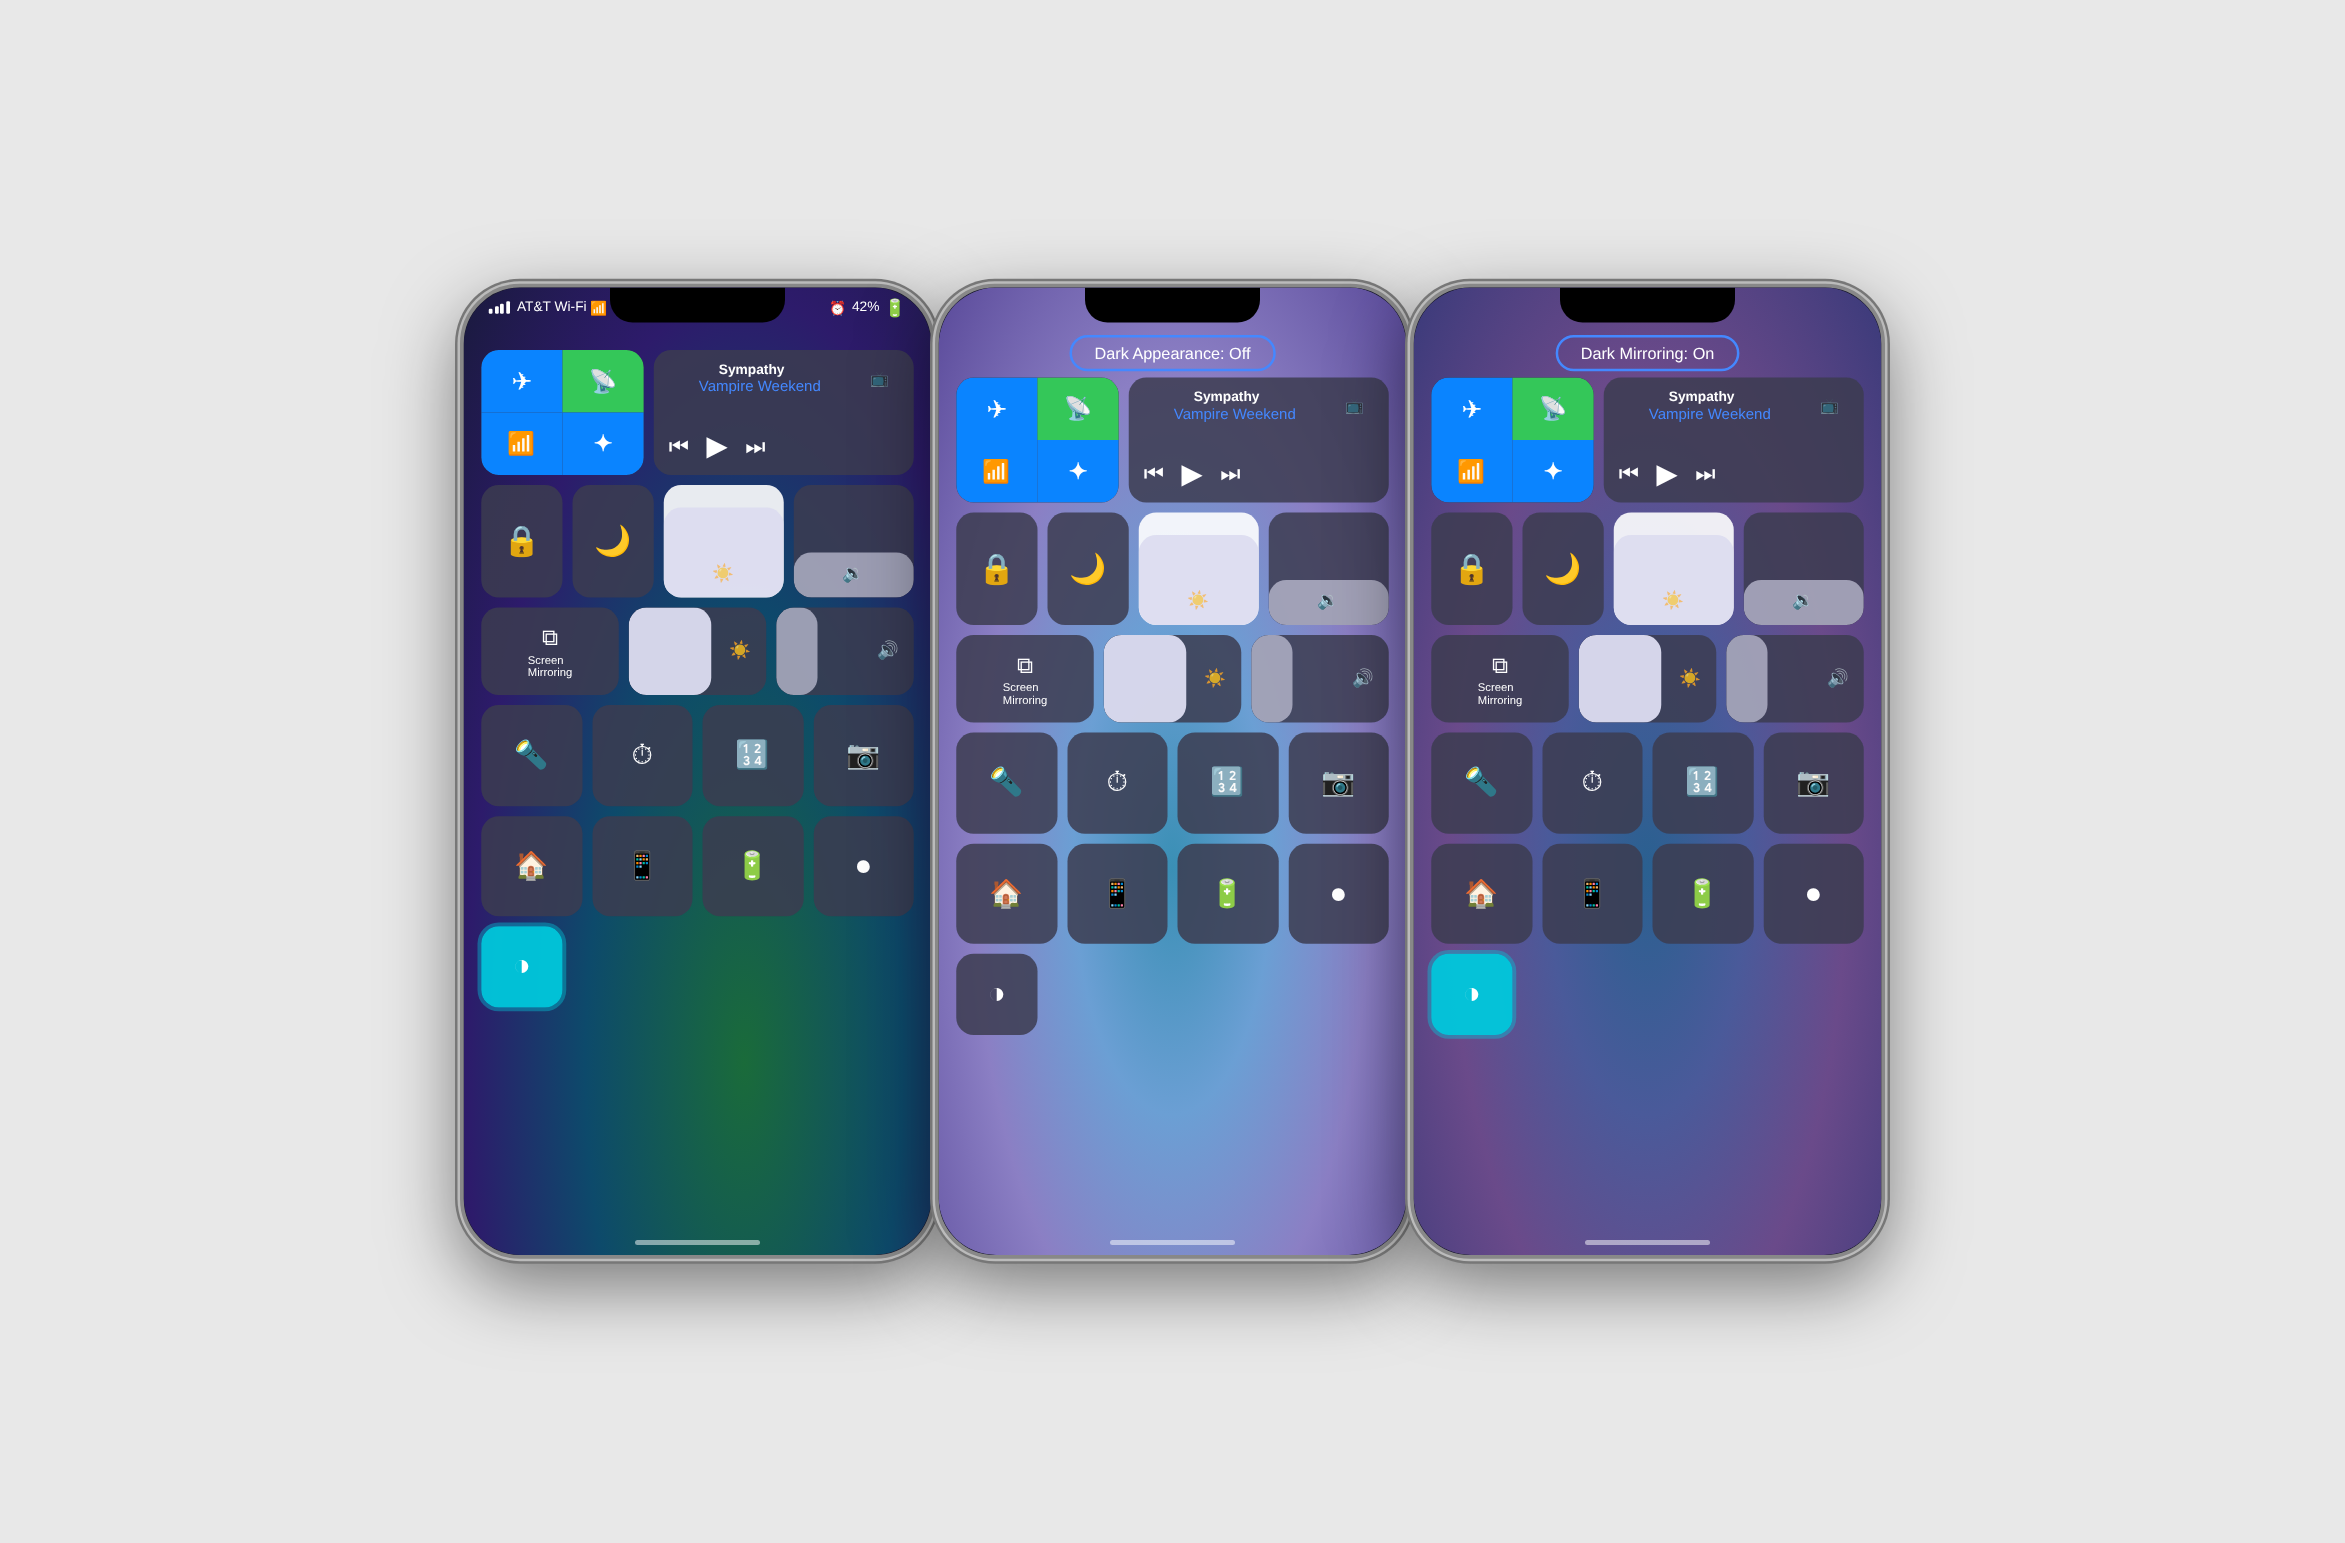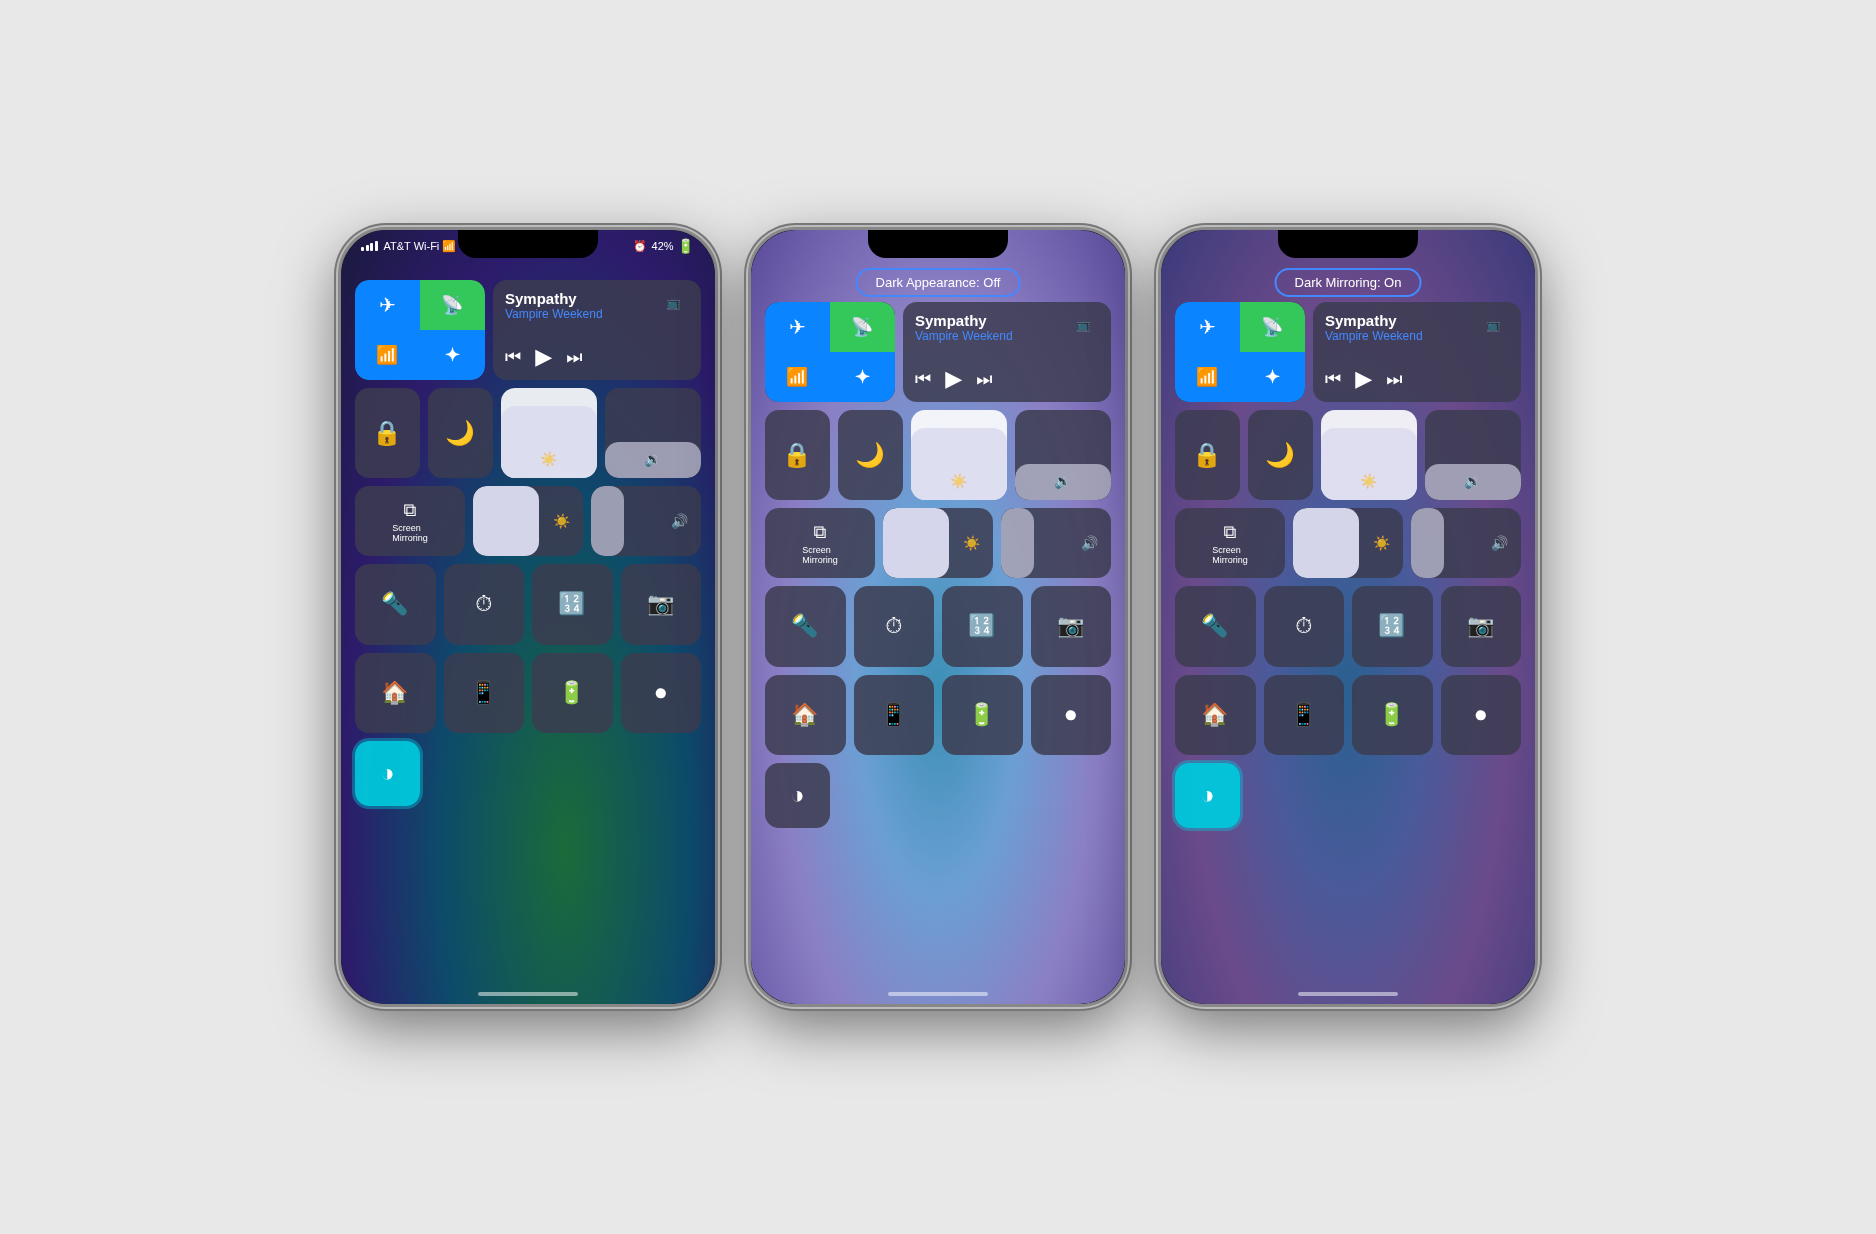--- a/index.html
+++ b/index.html
@@ -13,21 +13,20 @@
       height: 1234px;
       overflow: hidden;
       gap: 0;
     }
 
     .phones-container {
       display: flex;
       flex-direction: row;
       align-items: center;
       justify-content: center;
-      gap: 30px;
       padding: 40px;
     }
 
     
     .iphone {
       width: 380px;
       height: 780px;
       border-radius: 48px;
       border: 3px solid #888;
       background: #1a1a2e;
@@ -204,27 +203,29 @@
       border-radius: 14px;
       padding: 10px 12px;
       display: flex;
       flex-direction: column;
       justify-content: space-between;
     }
 
     .np-title {
       color: white;
       font-family: -apple-system, 'SF Pro', 'Helvetica Neue', Arial, sans-serif;
-      font-size: 15px;
+      font-size: 11px;
       font-weight: 700;
+      margin-left: 40px;
     }
     .np-artist {
       color: #4488ff;
       font-family: -apple-system, 'SF Pro', 'Helvetica Neue', Arial, sans-serif;
       font-size: 12px;
+      margin-left: 24px;
     }
 
     .np-controls {
       display: flex;
       align-items: center;
       justify-content: flex-start;
       gap: 14px;
       color: white;
       font-size: 18px;
     }

